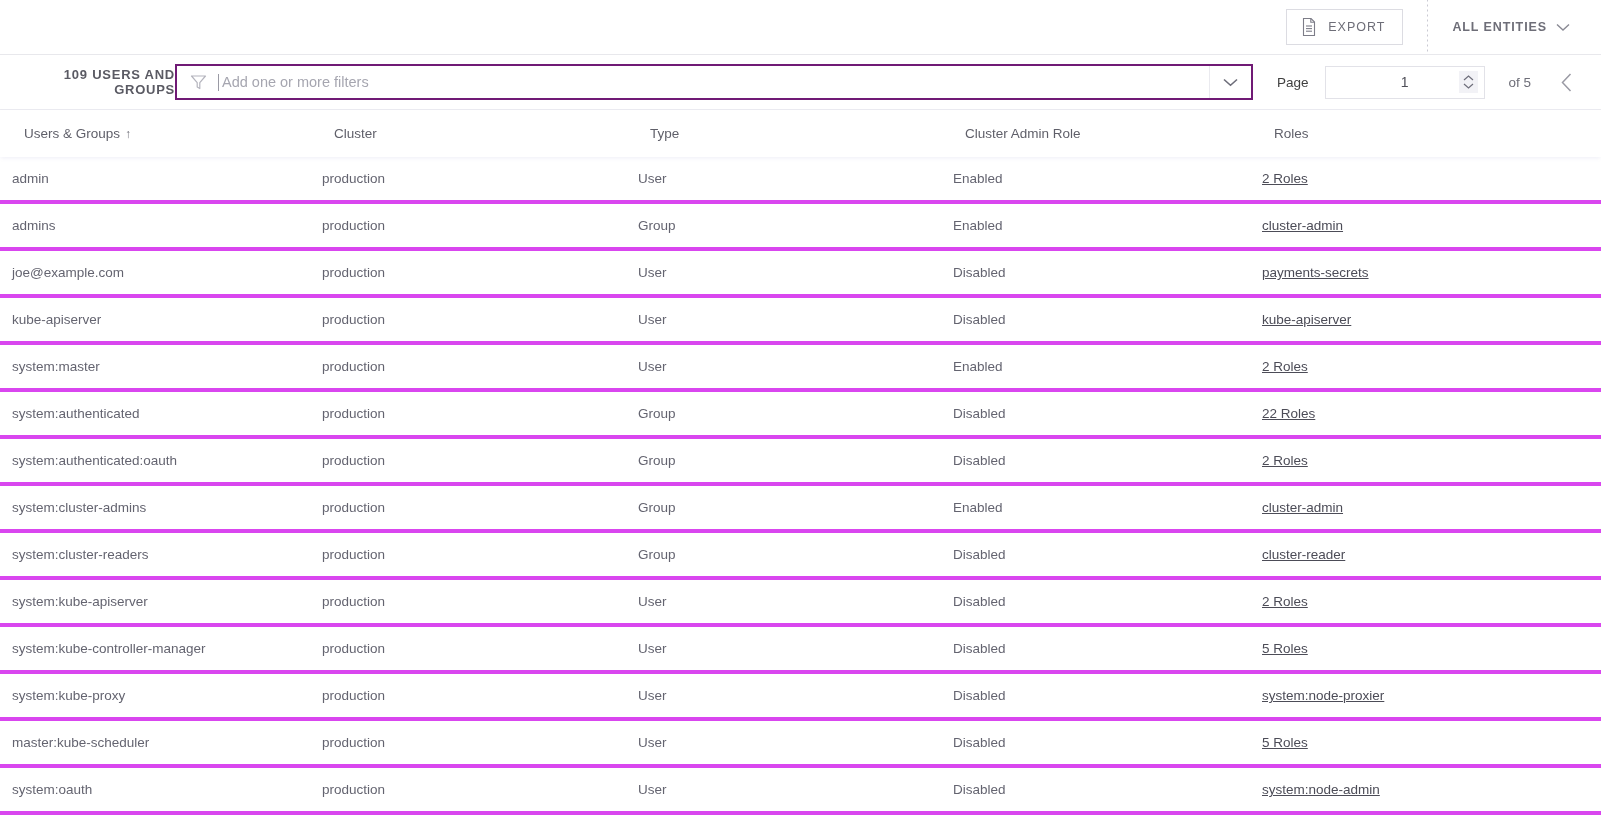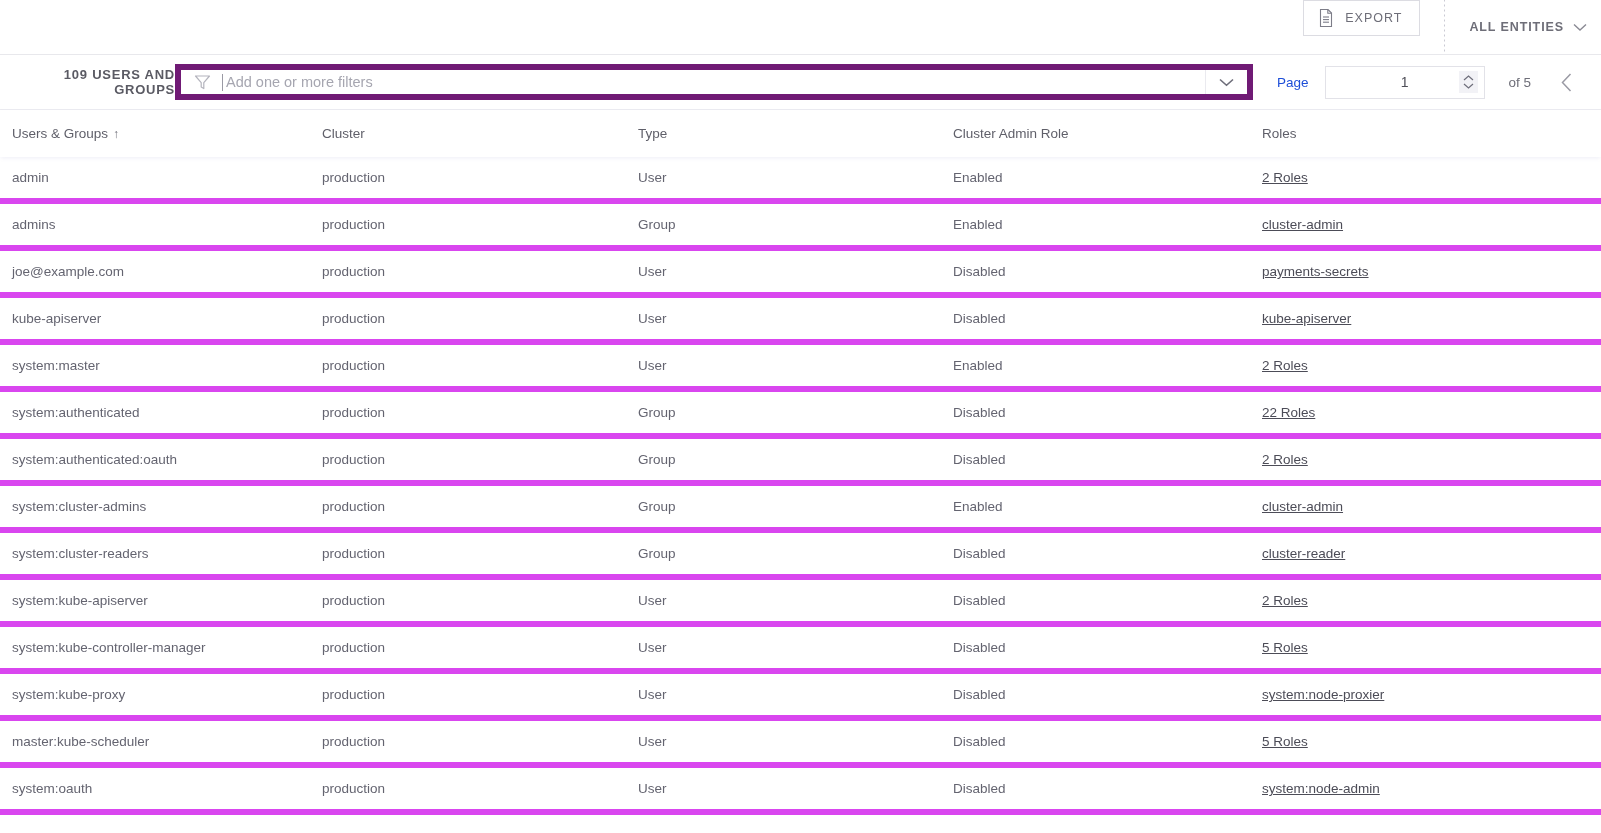--- a/index.html
+++ b/index.html
@@ -36,22 +36,23 @@
   .page-subtitle {
     font-size: 12.5px;
     font-style: italic;
     color: #8d8d96;
     line-height: 17px;
     margin-top: 2px;
   }
   .topbar-right {
     margin-left: auto;
     display: flex;
+    align-items: center;
     height: 100%;
-    padding-right: 14px;
+    padding-right: 31px;
   }
   .export-btn {
     display: flex;
     align-items: center;
     gap: 11px;
     height: 36px;
     padding: 0 17px 0 14px;
     border: 1px solid #dcdce2;
     background: #ffffff;
     cursor: pointer;
@@ -99,21 +100,21 @@
     font-weight: bold;
     letter-spacing: 0.75px;
     color: #5a5a63;
     width: 175px;
     text-align: right;
   }
   .filter-field {
     position: relative;
     width: 1078px;
     height: 36px;
-    border: 6px solid #701a75;
+    border: 2px solid #701a75;
     background: #ffffff;
     display: flex;
     align-items: center;
     padding: 0 0 0 13px;
     cursor: text;
   }
   .filter-field .caret-bar {
     width: 1px;
     height: 17px;
     background: #9a9aa4;
@@ -134,21 +135,21 @@
     border-left: 1px solid #eaeaef;
     cursor: pointer;
   }
   .pagination {
     display: flex;
     align-items: center;
     margin-left: 24px;
   }
   .pg-label {
     font-size: 13.5px;
-    color: #1d4ed8;
+    color: #404040;
     margin-right: 16px;
   }
   .pg-input {
     position: relative;
     width: 160px;
     height: 33px;
     border: 1px solid #e2e2e8;
     background: #ffffff;
     display: flex;
     align-items: center;
@@ -191,35 +192,36 @@
   
   .table { width: 100%; }
   .t-head {
     display: flex;
     align-items: center;
     height: 47px;
     background: #ffffff;
     box-shadow: 0 2px 4px -1px rgba(120,120,190,0.13);
     position: relative;
     z-index: 2;
+    padding-left: 12px;
   }
   .t-head .cell {
     font-size: 13.5px;
     color: #5f5f69;
   }
   .t-head .cell .sortarrow {
     font-size: 12px;
     color: #6e6e78;
     margin-left: 5px;
   }
   .t-row {
     display: flex;
     align-items: center;
     height: 47px;
-    border-bottom: 6px solid #d946ef;
+    border-bottom: 4px solid #d946ef;
     background: #ffffff;
   }
   .cell {
     font-size: 13.5px;
     color: #646470;
     white-space: nowrap;
     overflow: hidden;
     text-overflow: ellipsis;
   }
   .c-name    { width: 322px; padding-left: 12px; }

